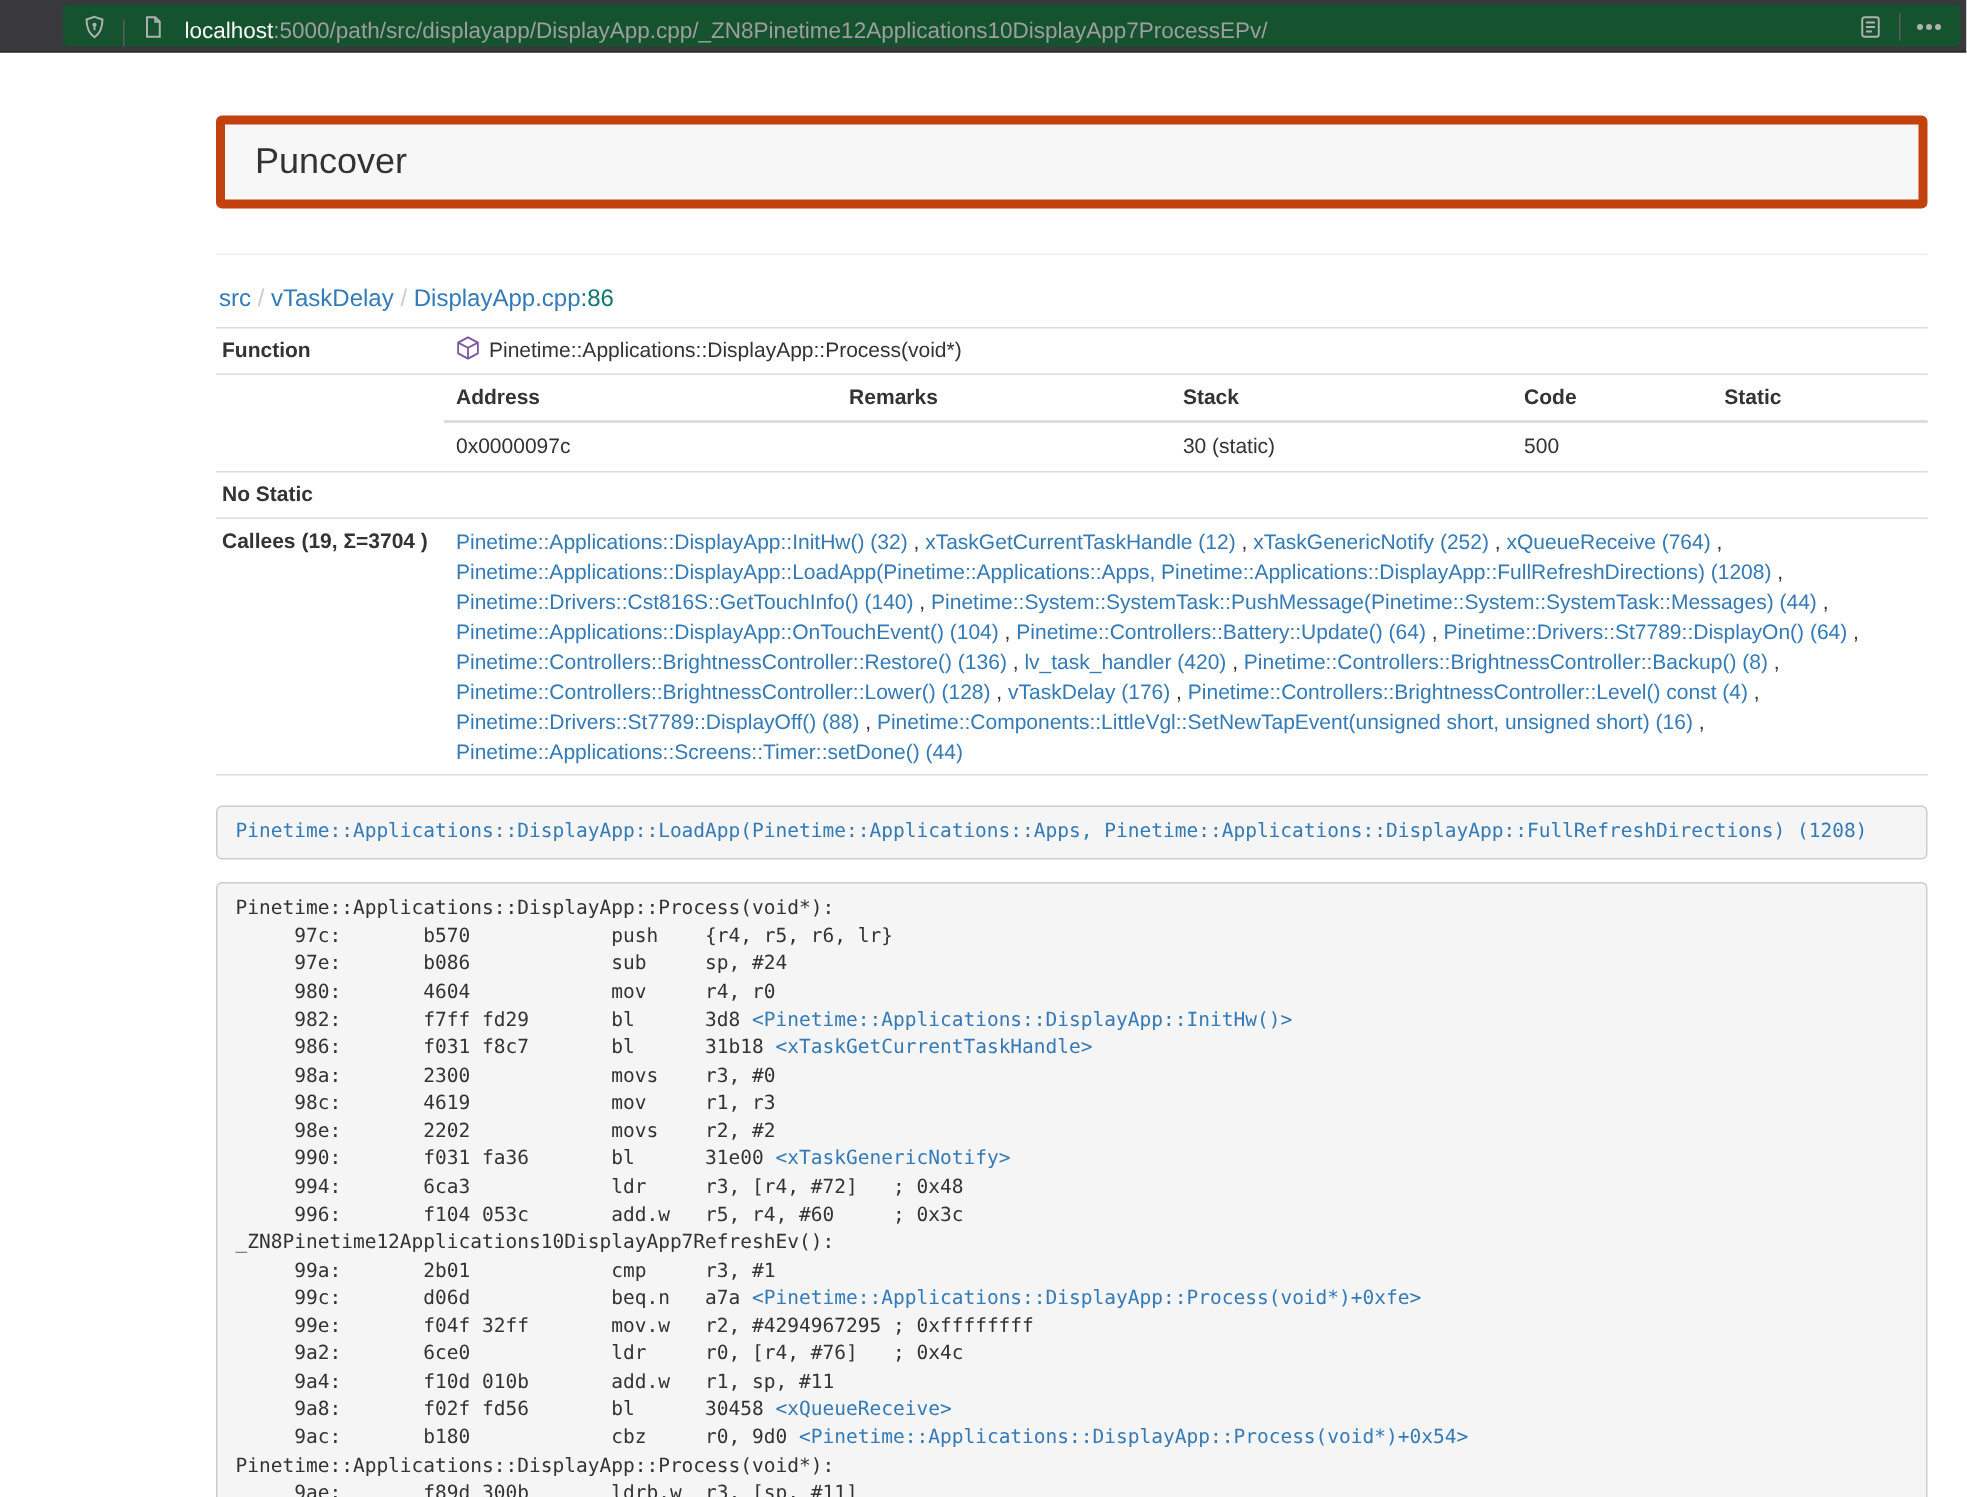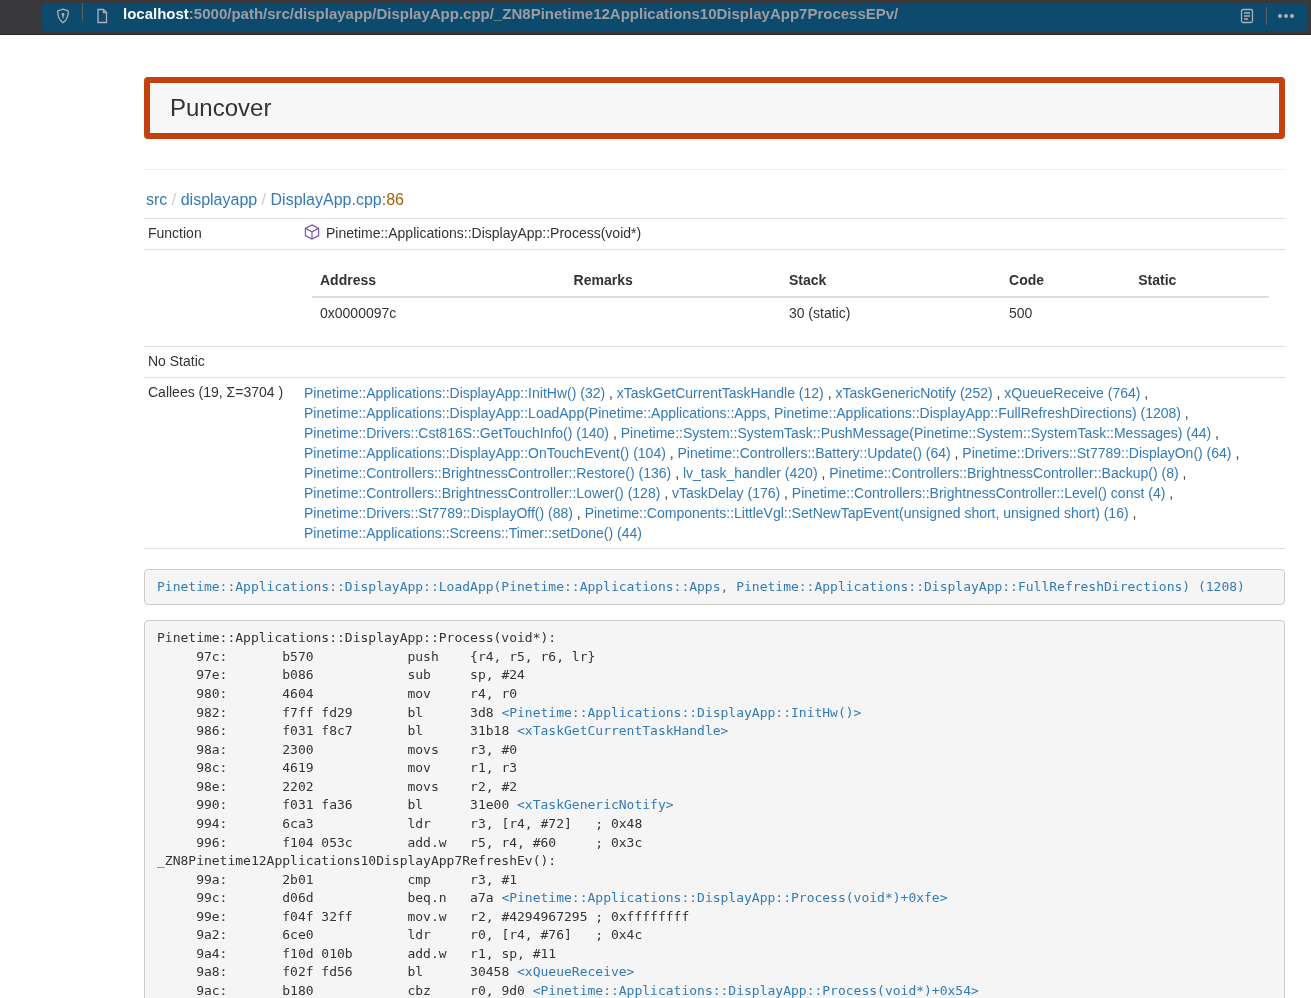--- a/index.html
+++ b/index.html
@@ -10,22 +10,22 @@
     font-size:14px; line-height:1.42857; color:#333;
   }
   a { color:#337ab7; text-decoration:none; }
 
   
   .browser-bar {
     height:35px; background:#38383d; border-bottom:1px solid #27272b;
     display:flex; align-items:center; padding:0 4px 0 42px;
   }
   .url-bar {
-    flex:1; height:28px; background:#0c4a6e; border-radius:4px;
-    display:flex; align-items:flex-start; padding:0 8px; min-width:0;font-weight:bold;
+    flex:1; height:28px; background:#14532d; border-radius:4px;
+    display:flex; align-items:flex-end; padding:0 8px; min-width:0;
   }
   .ub-icon { display:inline-flex; align-items:center; justify-content:center; width:26px; height:26px; flex:0 0 auto; }
   .ub-divider { width:1px; height:18px; background:#5c5c61; margin:0 6px; flex:0 0 auto; }
   .url-text {
     font-size:15px; color:#9d9da2; white-space:nowrap; overflow:hidden;
     margin-left:8px; flex:1; min-width:0;
   }
   .url-host { color:#f9f9fa; }
   .ub-right { display:flex; align-items:center; flex:0 0 auto; }
   .dots-icon { width:4px; height:4px; border-radius:50%; background:#b1b1b3;
@@ -34,30 +34,30 @@
   
   .page { padding:42px 26px 0 144px; }
   .hero {
     background:#f7f7f7; border:6px solid #c2410c; border-radius:4px;
     padding:12px 20px; font-size:24px; line-height:26px; color:#333; margin-bottom:0;
   }
   hr.rule { border:none; border-top:1px solid #eee; margin:30px 0 19px 0; }
 
   .breadcrumb { font-size:16px; margin:0 0 6px 2px; }
   .bc-sep { color:#ccc; }
-  .bc-suffix { color:#a16207; }
+  .bc-suffix { color:#0f766e; }
 
   
   table.info-table { width:100%; border-collapse:collapse; border-bottom:1px solid #ddd; }
   table.info-table > tbody > tr > th,
   table.info-table > tbody > tr > td {
     border-top:1px solid #ddd; padding:5px 8px; text-align:left; vertical-align:top;
   }
-  table.info-table > tbody > tr > th { width:152px; font-weight:normal; padding-left:4px; }
-  td.subcell { padding:16px !important;margin-left:10px; }
+  table.info-table > tbody > tr > th { width:152px; font-weight:bold; padding-left:4px; }
+  td.subcell { padding:0 !important;margin-left:10px; }
   table.sub-table { width:100%; border-collapse:collapse; }
   table.sub-table th {
     text-align:left; font-weight:bold; padding:5px 8px; border-bottom:2px solid #ddd;
   }
   table.sub-table td { padding:6px 8px; }
   .col-address{width:26.5%}.col-remarks{width:22.5%}.col-stack{width:23%}.col-code{width:13.5%}.col-static{width:14.5%}
 
   .func-cell { display:flex; align-items:flex-start; gap:6px; }
   .cube { display:inline-flex; width:16px; height:16px; flex:0 0 auto; }
 
@@ -113,21 +113,21 @@
 </div>
 
 <div class="page">
 
   <div class="hero">
     <span>Puncover</span>
   </div>
 
   <hr class="rule">
 
-  <div class="breadcrumb"><a href="#">src</a><span class="bc-sep"> / </span><a href="#">displayapp</a><span class="bc-sep"> / </span><a href="#">DisplayApp.cpp</a><span class="bc-suffix">:86</span></div>
+  <div class="breadcrumb"><a href="#">src</a><span class="bc-sep"> / </span><a href="#">vTaskDelay</a><span class="bc-sep"> / </span><a href="#">DisplayApp.cpp</a><span class="bc-suffix">:86</span></div>
 
   <table class="info-table">
     <tbody>
       <tr>
         <th>Function</th>
         <td>
           <span class="func-cell">
             <span class="cube">
               <svg width="16" height="16" viewBox="0 0 16 16">
                   <path d="M8 0.9 L14.6 4.4 V11.6 L8 15.1 L1.4 11.6 V4.4 Z" fill="none" stroke="#7d57a5" stroke-width="1.2"></path>

